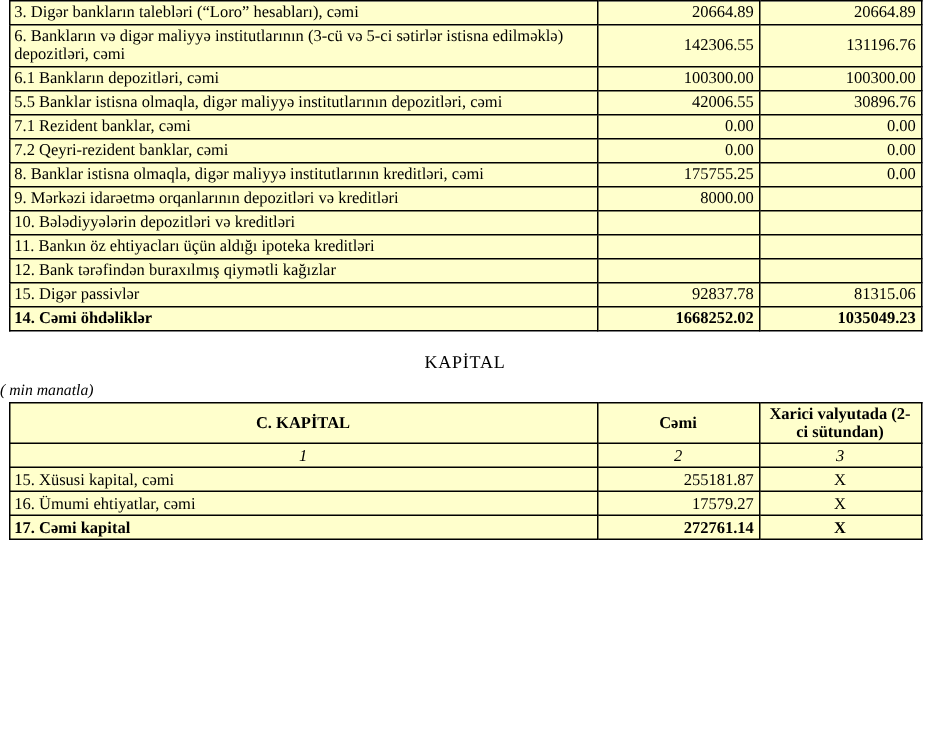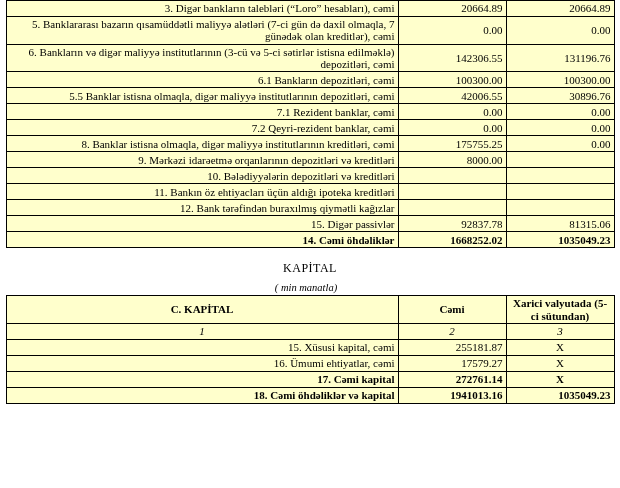--- a/index.html
+++ b/index.html
@@ -44,62 +44,57 @@
   .top-table td { height: 13px; }
 
   .section-title {
     text-align: center;
     font-weight: normal;
     font-size: 12px;
     letter-spacing: 0.5px;
     margin: 13px 0 6px 0;
   }
   .units {
-    text-align: center;
+    text-align: left;
     font-style: italic;
     font-size: 10.5px;
     padding-right: 8px;
     margin-bottom: 2px;
   }
   .kapital-head td {
     text-align: center;
     font-weight: bold;
     vertical-align: middle;
     height: 34px;
   }
   .kapital-numrow td {
     text-align: center;
     font-style: italic;
     height: 12px;
   }
   .kapital-table td { height: 13px; }
   .x-cell { text-align: center; }
-  .lbl-cell { padding-left: 4px; text-align: right; }
+  .lbl-cell { padding-left: 4px; }
 </style>
 </head>
 <body>
 
 <div class="page">
 
   <table class="fin top-table">
     <colgroup>
       <col class="col-label">
         <col class="col-num">
         <col class="col-num2">
     </colgroup>
     <tbody>
       <tr>
         <td class="lbl-cell">3. Digər bankların talebləri (“Loro” hesabları), cəmi</td>
         <td class="col-num">20664.89</td>
         <td class="col-num2">20664.89</td>
-      </tr>
-      <tr>
-        <td class="lbl-cell">5. Banklararası bazarın qısamüddətli maliyyə alətləri (7-ci gün də daxil olmaqla, 7 günədək olan kreditlər), cəmi</td>
-        <td class="col-num">0.00</td>
-        <td class="col-num2">0.00</td>
       </tr>
       <tr>
         <td class="lbl-cell">6. Bankların və digər maliyyə institutlarının (3-cü və 5-ci sətirlər istisna edilməklə) depozitləri, cəmi</td>
         <td class="col-num">142306.55</td>
         <td class="col-num2">131196.76</td>
       </tr>
       <tr>
         <td class="lbl-cell">6.1  Bankların depozitləri, cəmi</td>
         <td class="col-num">100300.00</td>
         <td class="col-num2">100300.00</td>
@@ -164,21 +159,21 @@
   <table class="fin kapital-table">
     <colgroup>
       <col class="col-label">
         <col class="col-num">
         <col class="col-num2">
     </colgroup>
     <tbody>
       <tr class="kapital-head">
         <td>C. KAPİTAL</td>
         <td>Cəmi</td>
-        <td>Xarici valyutada (5-ci sütundan)</td>
+        <td>Xarici valyutada (2-ci sütundan)</td>
       </tr>
       <tr class="kapital-numrow">
         <td>1</td>
         <td>2</td>
         <td>3</td>
       </tr>
       <tr>
         <td class="lbl-cell">15. Xüsusi kapital, cəmi</td>
         <td class="col-num">255181.87</td>
         <td class="col-num2 x-cell">X</td>
@@ -186,21 +181,16 @@
       <tr>
         <td class="lbl-cell">16. Ümumi ehtiyatlar, cəmi</td>
         <td class="col-num">17579.27</td>
         <td class="col-num2 x-cell">X</td>
       </tr>
       <tr>
         <td class="lbl-cell bold">17. Cəmi kapital</td>
         <td class="col-num bold">272761.14</td>
         <td class="col-num2 x-cell bold">X</td>
       </tr>
-      <tr>
-        <td class="lbl-cell bold">18. Cəmi öhdəliklər və kapital</td>
-        <td class="col-num bold">1941013.16</td>
-        <td class="col-num2 bold">1035049.23</td>
-      </tr>
     </tbody>
   </table>
 
 </div>
 
 </body></html>

